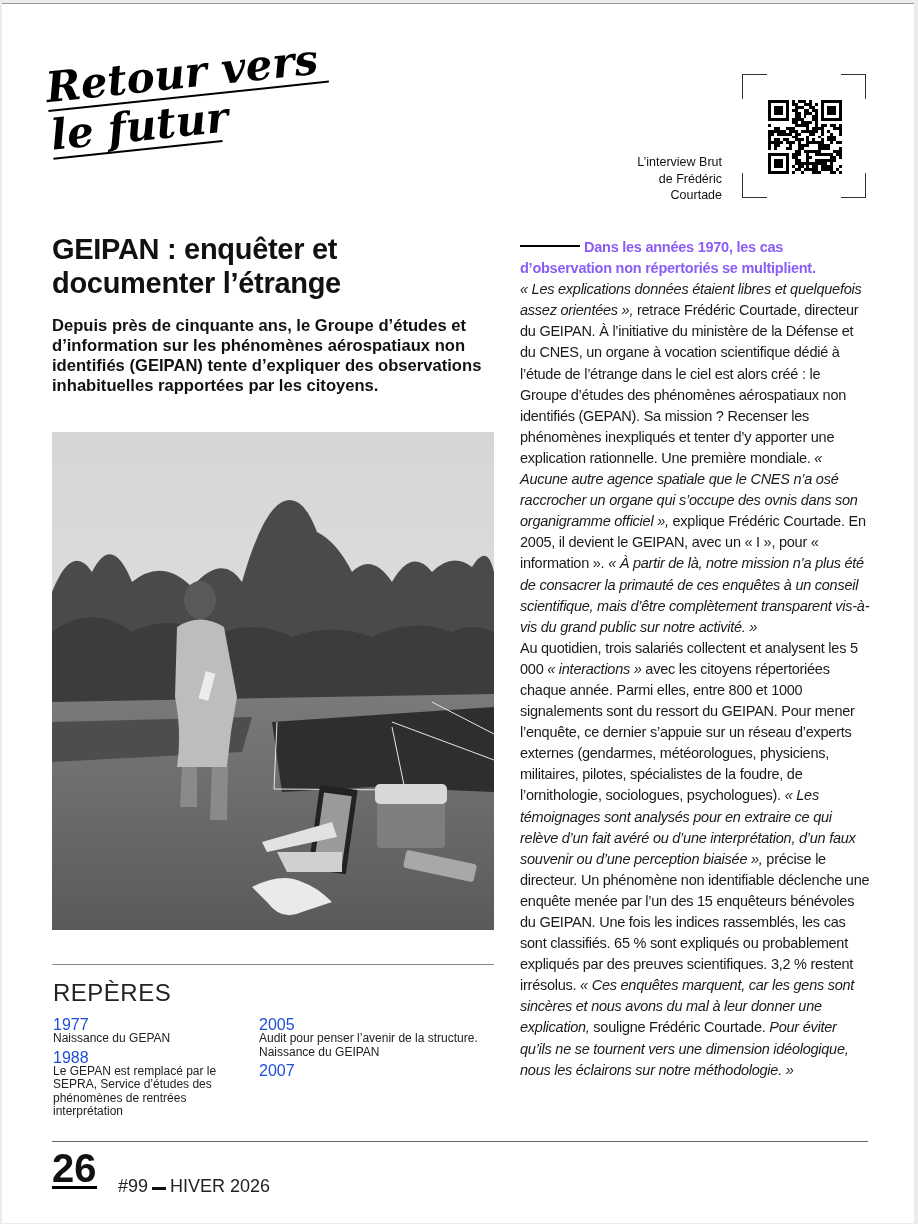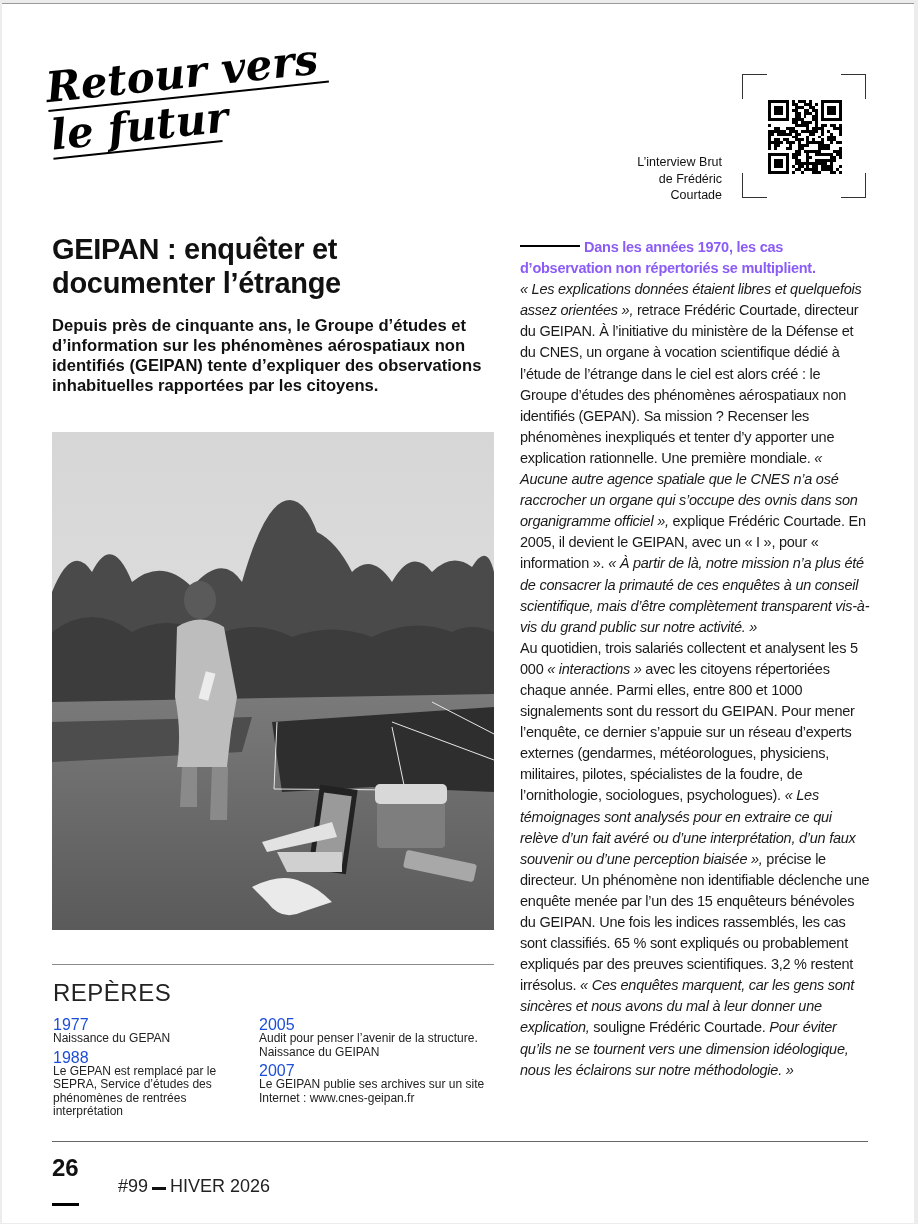--- a/index.html
+++ b/index.html
@@ -42,21 +42,21 @@
 
   
   .body-col { left: 518px; top: 233px; width: 350px; font-size: 14.5px; line-height: 21.1px; color: #1a1a1a; letter-spacing: -0.25px; }
   .body-col .lead { font-weight: bold; color: #8b5cf6; }
   .body-col .dash { display: inline-block; width: 60px; height: 2px; background: #000; vertical-align: middle; margin-right: 4px; position: relative; top: -2px; }
   .body-col i { font-style: italic; }
   .body-col .br { display: block; height: 0; }
 
   
   .rule-bottom { left: 50px; top: 1137px; width: 816px; height: 1px; background: #666; }
-  .page-num { left: 50px; top: 1146px; font-weight: bold; font-size: 24px; line-height: 36px; border-bottom: 3px solid #000; padding-bottom: 17px; }
+  .page-num { left: 50px; top: 1146px; font-weight: bold; font-size: 40px; line-height: 36px; border-bottom: 3px solid #000; padding-bottom: 0; }
   .issue { left: 116px; top: 1172px; font-size: 18px; color: #222; white-space: nowrap; }
   .issue .sep { display: inline-block; width: 14px; height: 2.5px; background: #111; vertical-align: middle; margin: 0 4px; position: relative; top: 1px; }
 </style>
 </head>
 <body>
 
 <div class="page">
 
   <div class="abs rubric">
     <span class="line l1">Retour vers</span>
@@ -398,21 +398,20 @@
     <span class="year">1977</span>
     <span class="desc">Naissance du GEPAN</span>
     <span class="year">1988</span>
     <span class="desc">Le GEPAN est remplacé par le SEPRA, Service d’études des phénomènes de rentrées interprétation</span>
   </div>
 
   <div class="abs rep-col rep-right">
     <span class="year">2005</span>
     <span class="desc">Audit pour penser l’avenir de la structure. Naissance du GEIPAN</span>
     <span class="year">2007</span>
-    <span class="desc">Le GEIPAN publie ses archives sur un site Internet : www.cnes-geipan.fr</span>
   </div>
 
   <div class="abs body-col">
     <span class="dash"></span><span class="lead">Dans les années 1970, les cas d’observation non répertoriés se multiplient.</span>
     <span class="br"></span>
     <i>« Les explications données étaient libres et quelquefois assez orientées »,</i><span> retrace Frédéric Courtade, directeur du GEIPAN. À l’initiative du ministère de la Défense et du CNES, un organe à vocation scientifique dédié à l’étude de l’étrange dans le ciel est alors créé : le Groupe d’études des phénomènes aérospatiaux non identifiés (GEPAN). Sa mission ? Recenser les phénomènes inexpliqués et tenter d’y apporter une explication rationnelle. Une première mondiale. </span><i>« Aucune autre agence spatiale que le CNES n’a osé raccrocher un organe qui s’occupe des ovnis dans son organigramme officiel »,</i><span> explique Frédéric Courtade. En 2005, il devient le GEIPAN, avec un « I », pour « information ». </span><i>« À partir de là, notre mission n’a plus été de consacrer la primauté de ces enquêtes à un conseil scientifique, mais d’être complètement transparent vis-à-vis du grand public sur notre activité. »</i>
     <span class="br"></span>
     <span>Au quotidien, trois salariés collectent et analysent les 5 000 </span><i>« interactions »</i><span> avec les citoyens répertoriées chaque année. Parmi elles, entre 800 et 1000 signalements sont du ressort du GEIPAN. Pour mener l’enquête, ce dernier s’appuie sur un réseau d’experts externes (gendarmes, météorologues, physiciens, militaires, pilotes, spécialistes de la foudre, de l’ornithologie, sociologues, psychologues). </span><i>« Les témoignages sont analysés pour en extraire ce qui relève d’un fait avéré ou d’une interprétation, d’un faux souvenir ou d’une perception biaisée »,</i><span> précise le directeur. Un phénomène non identifiable déclenche une enquête menée par l’un des 15 enquêteurs bénévoles du GEIPAN. Une fois les indices rassemblés, les cas sont classifiés. 65 % sont expliqués ou probablement expliqués par des preuves scientifiques. 3,2 % restent irrésolus. </span><i>« Ces enquêtes marquent, car les gens sont sincères et nous avons du mal à leur donner une explication,</i><span> souligne Frédéric Courtade. </span><i>Pour éviter qu’ils ne se tournent vers une dimension idéologique, nous les éclairons sur notre méthodologie. »</i>
   </div>
 

